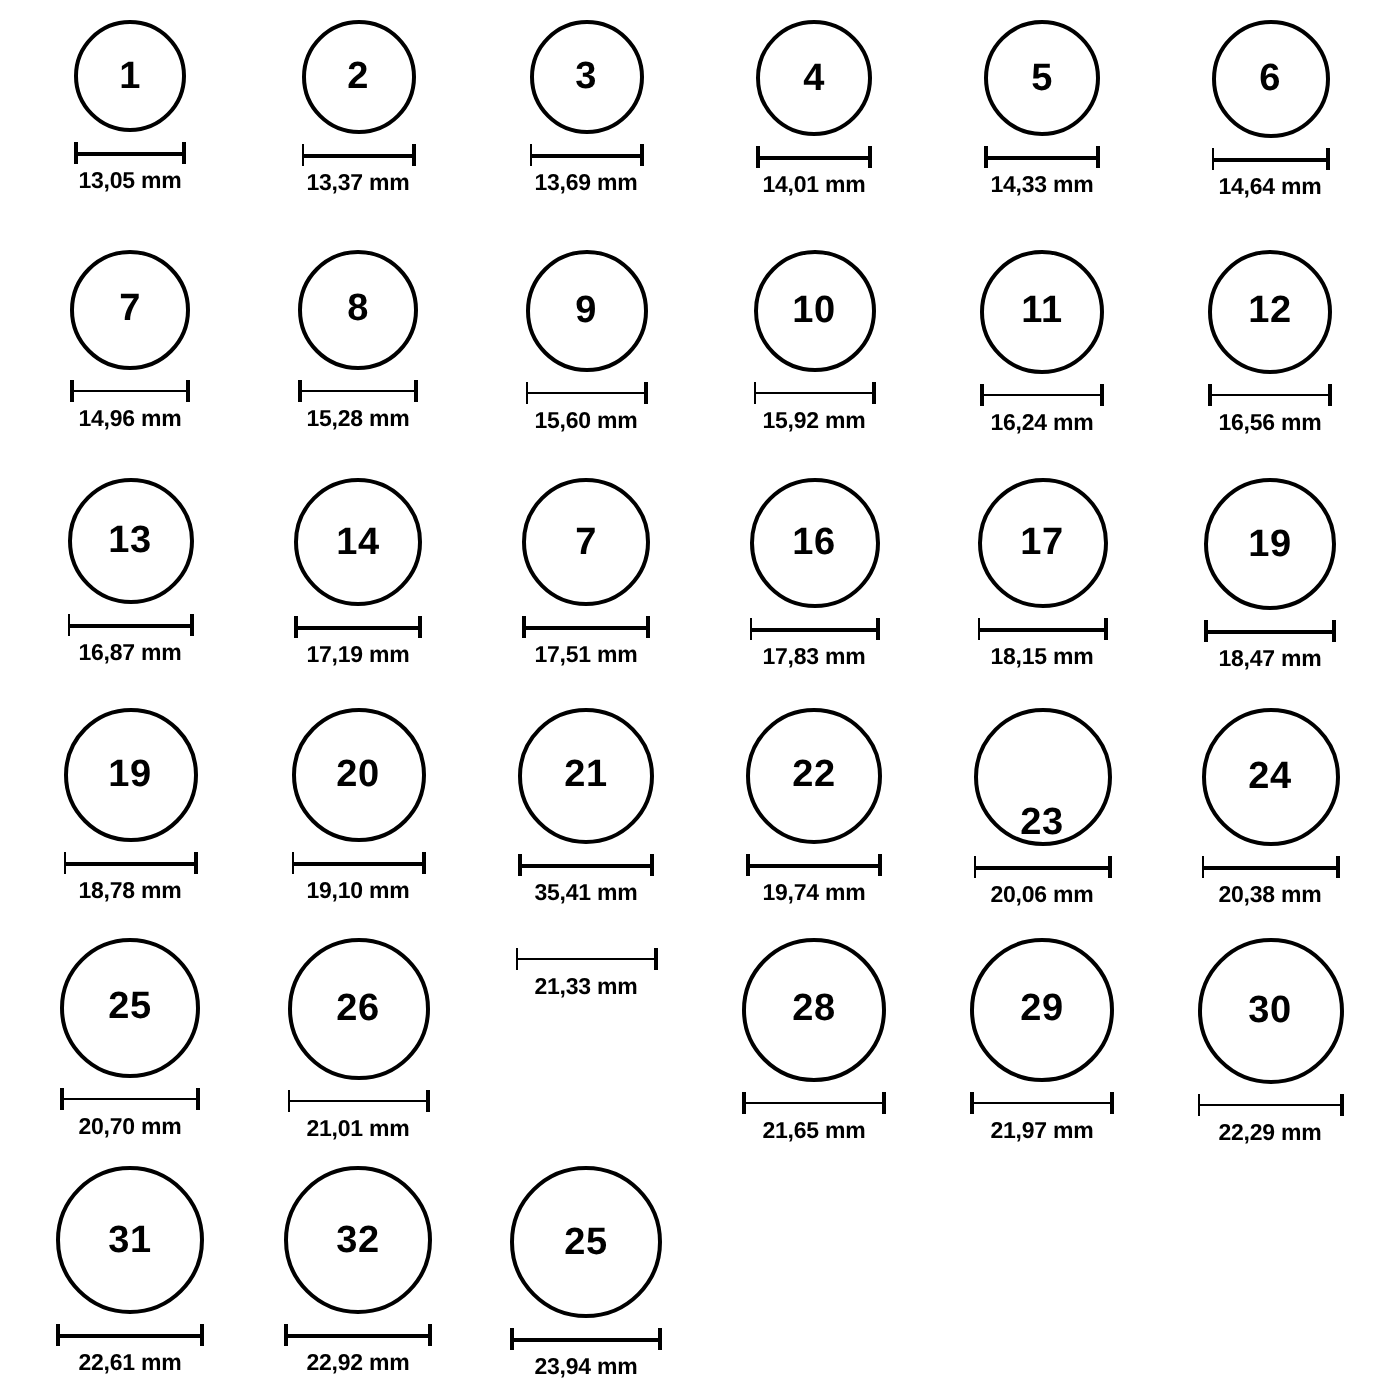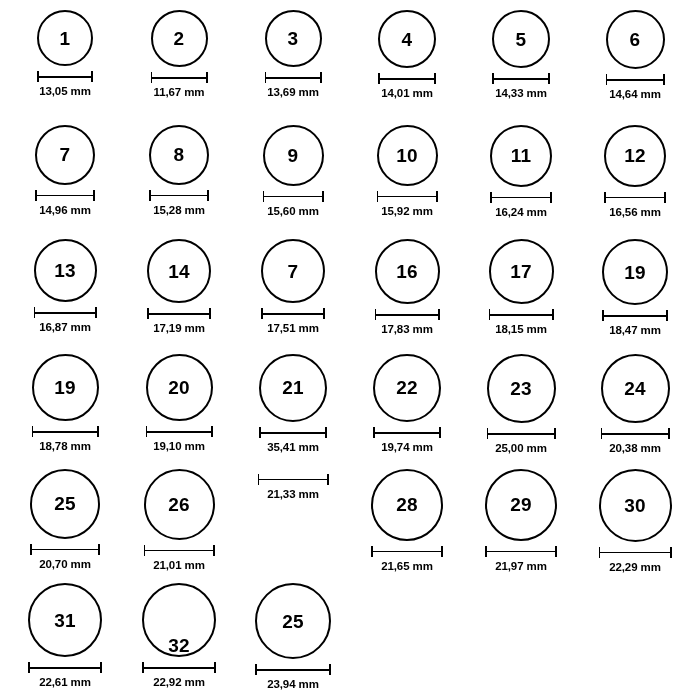--- a/index.html
+++ b/index.html
@@ -107,21 +107,21 @@
       </div>
       <div class="cell">
         <div class="ring" style="width: 57px; height: 57px;">
           <span class="ring-label">2</span>
         </div>
         <div class="measure" style="width: 57px;">
           <div class="bar"></div>
           <div class="tick left"></div>
           <div class="tick right"></div>
         </div>
-        <div class="mm-text">11,67 mm</div>
+        <div class="mm-text">13,37 mm</div>
       </div>
       <div class="cell">
         <div class="ring" style="width: 57px; height: 57px;">
           <span class="ring-label">3</span>
         </div>
         <div class="measure" style="width: 57px;">
           <div class="bar"></div>
           <div class="tick left"></div>
           <div class="tick right"></div>
         </div>
@@ -330,29 +330,29 @@
           <span class="ring-label">22</span>
         </div>
         <div class="measure" style="width: 68px;">
           <div class="bar"></div>
           <div class="tick left"></div>
           <div class="tick right"></div>
         </div>
         <div class="mm-text">19,74 mm</div>
       </div>
       <div class="cell">
-        <div class="ring" style="width: 69px; height: 69px;">
+        <div class="ring" style="width: 69px; height: 69px; align-items: flex-end;">
           <span class="ring-label">23</span>
         </div>
         <div class="measure" style="width: 69px;">
           <div class="bar"></div>
           <div class="tick left"></div>
           <div class="tick right"></div>
         </div>
-        <div class="mm-text">25,00 mm</div>
+        <div class="mm-text">20,06 mm</div>
       </div>
       <div class="cell">
         <div class="ring" style="width: 69px; height: 69px;">
           <span class="ring-label">24</span>
         </div>
         <div class="measure" style="width: 69px;">
           <div class="bar"></div>
           <div class="tick left"></div>
           <div class="tick right"></div>
         </div>
@@ -426,21 +426,21 @@
           <span class="ring-label">31</span>
         </div>
         <div class="measure" style="width: 74px;">
           <div class="bar"></div>
           <div class="tick left"></div>
           <div class="tick right"></div>
         </div>
         <div class="mm-text">22,61 mm</div>
       </div>
       <div class="cell">
-        <div class="ring" style="width: 74px; height: 74px; align-items: flex-end;">
+        <div class="ring" style="width: 74px; height: 74px;">
           <span class="ring-label">32</span>
         </div>
         <div class="measure" style="width: 74px;">
           <div class="bar"></div>
           <div class="tick left"></div>
           <div class="tick right"></div>
         </div>
         <div class="mm-text">22,92 mm</div>
       </div>
       <div class="cell">

